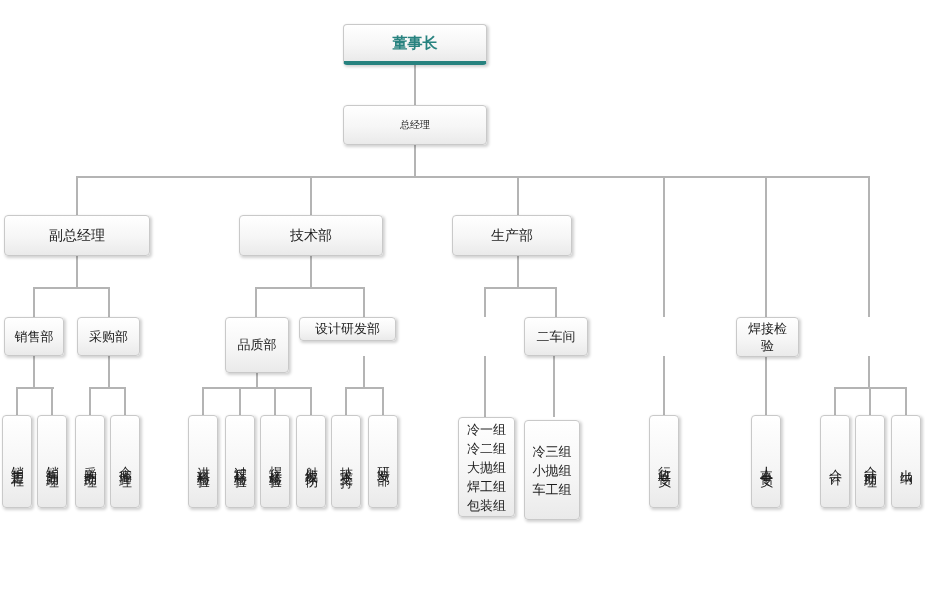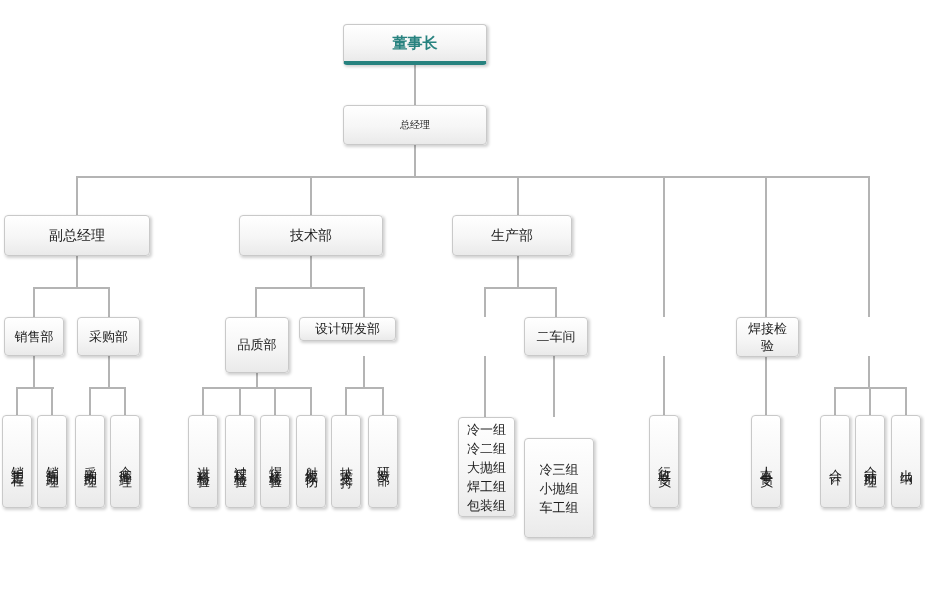--- a/index.html
+++ b/index.html
@@ -172,19 +172,19 @@
     <span class="lbl">出纳</span>
   </div>
 
   <div class="node" style="left:458px;top:417px;width:57px;height:100px">
     <span class="lbl multi">冷一组
 冷二组
 大抛组
 焊工组
 包装组</span>
   </div>
-  <div class="node" style="left:524px;top:438px;width:70px;height:100px">
+  <div class="node" style="left:524px;top:420px;width:56px;height:100px">
     <span class="lbl multi">冷三组
 小抛组
 车工组</span>
   </div>
 
 </div>
 
 </body></html>

